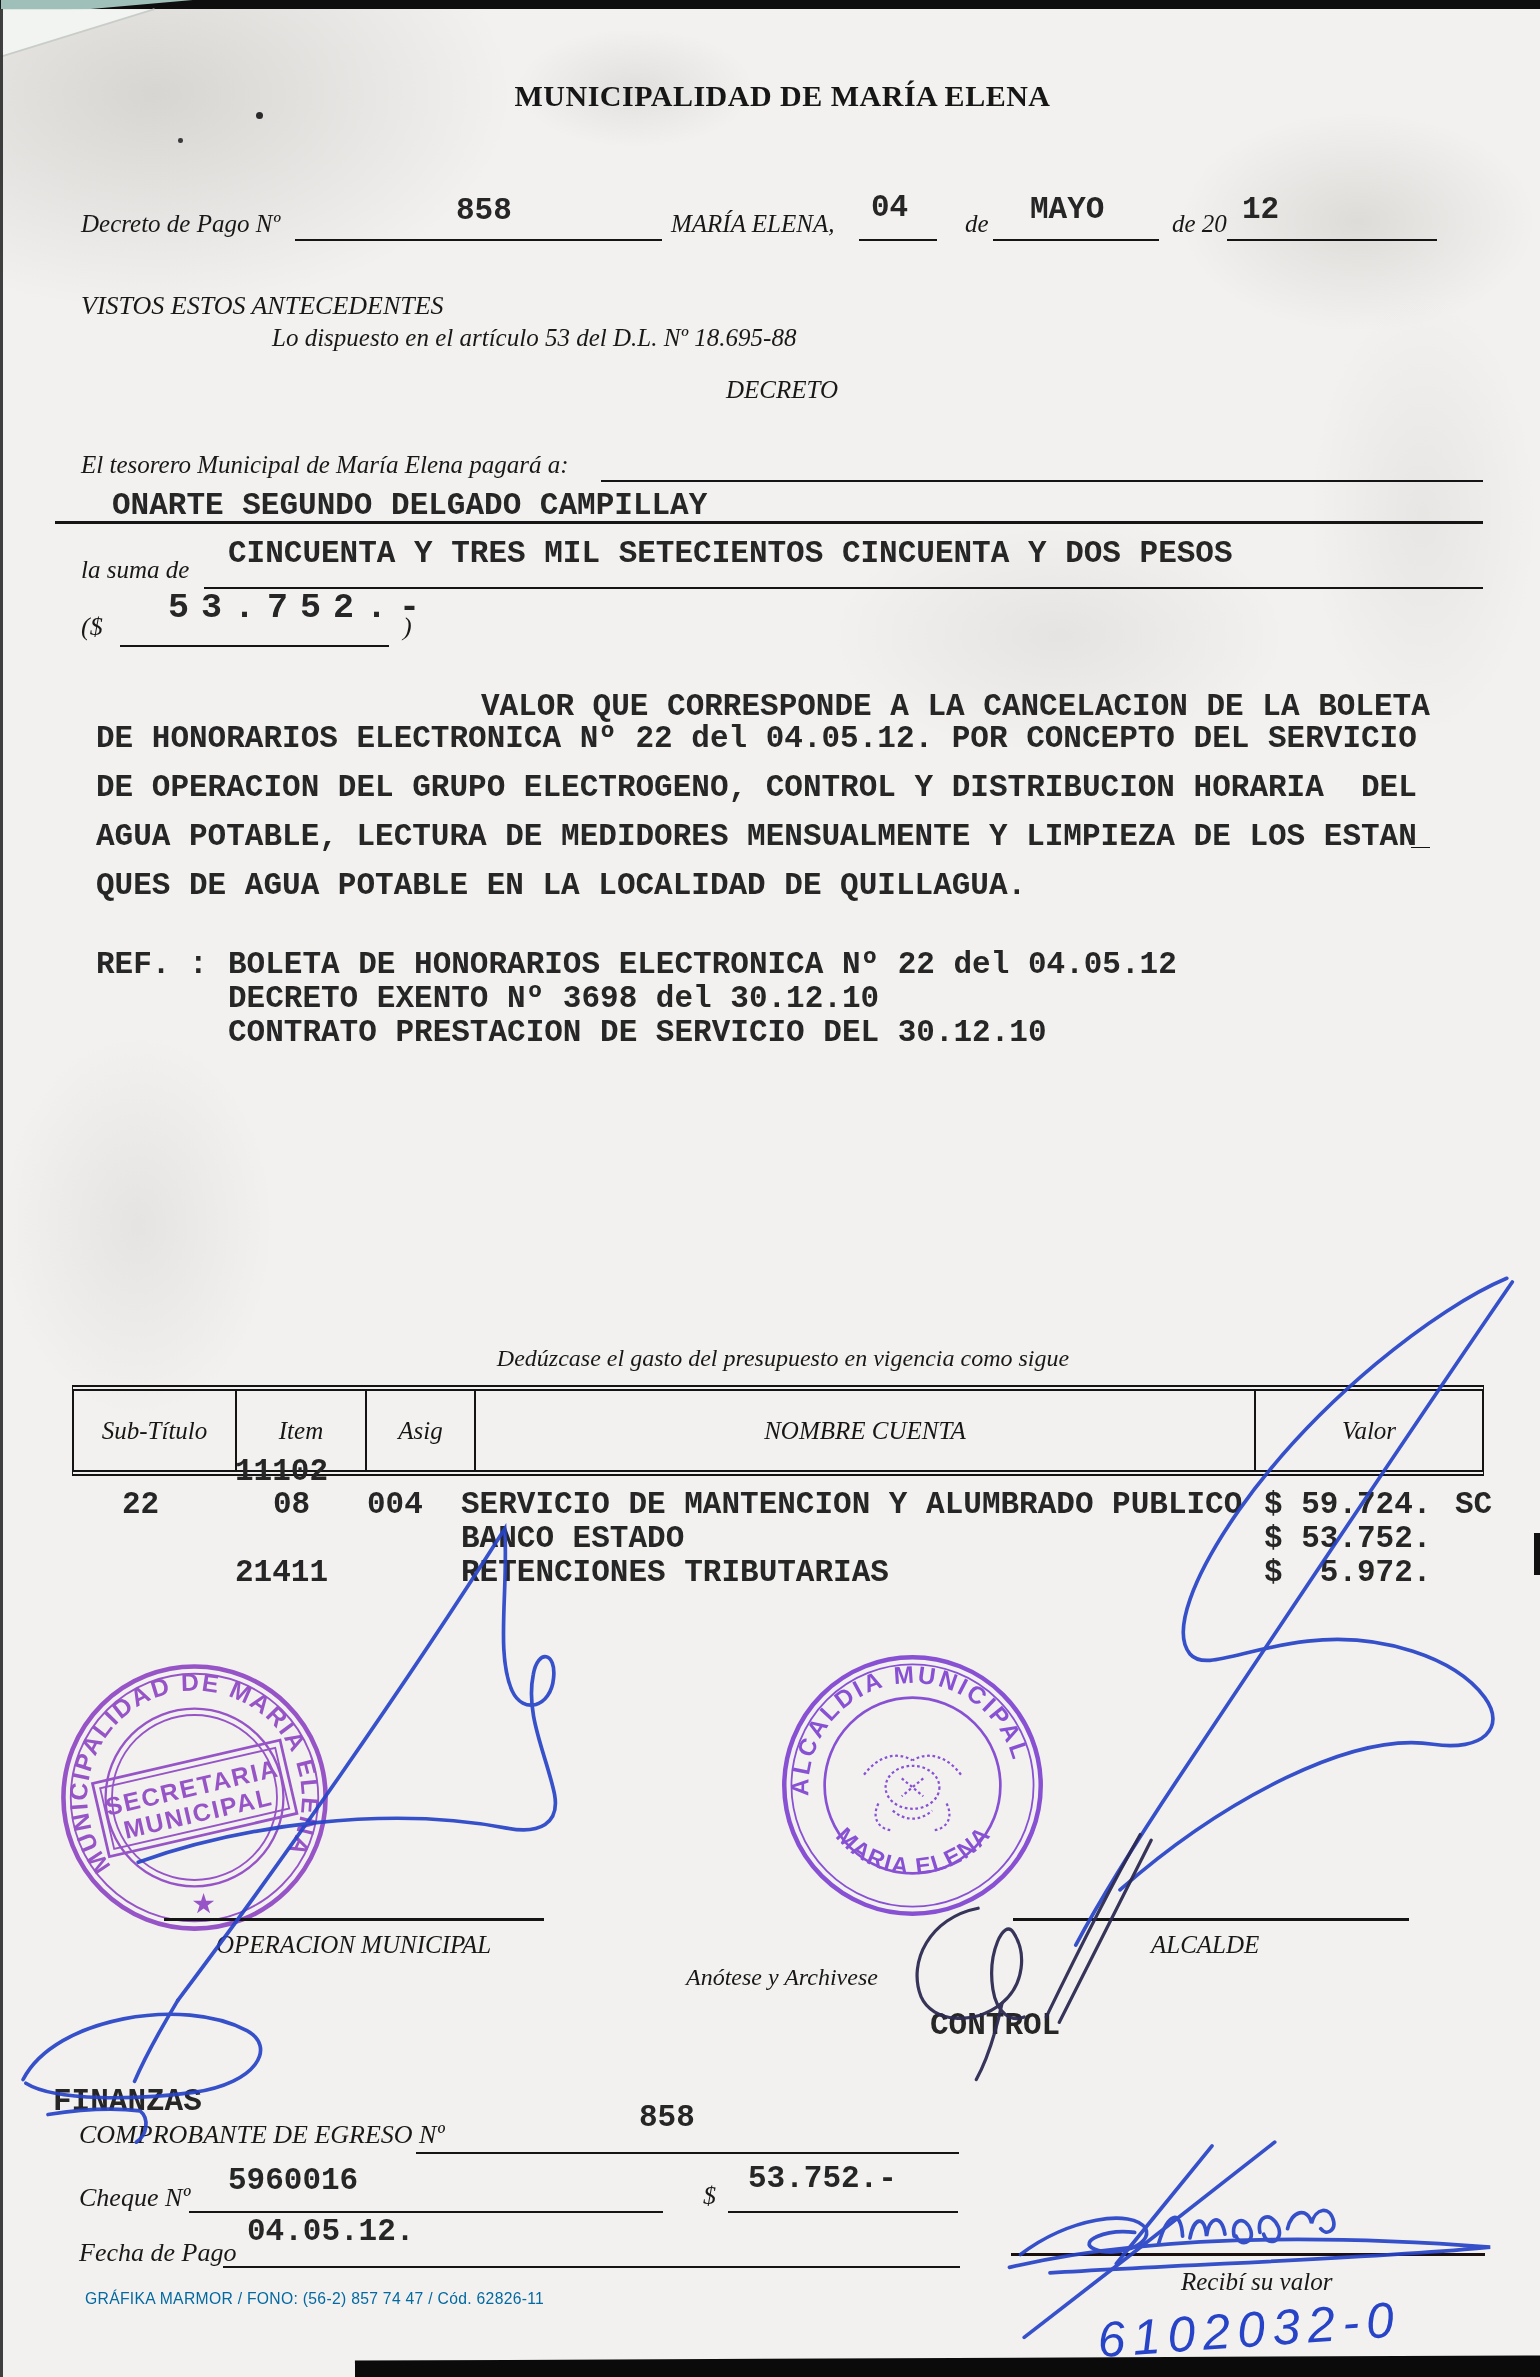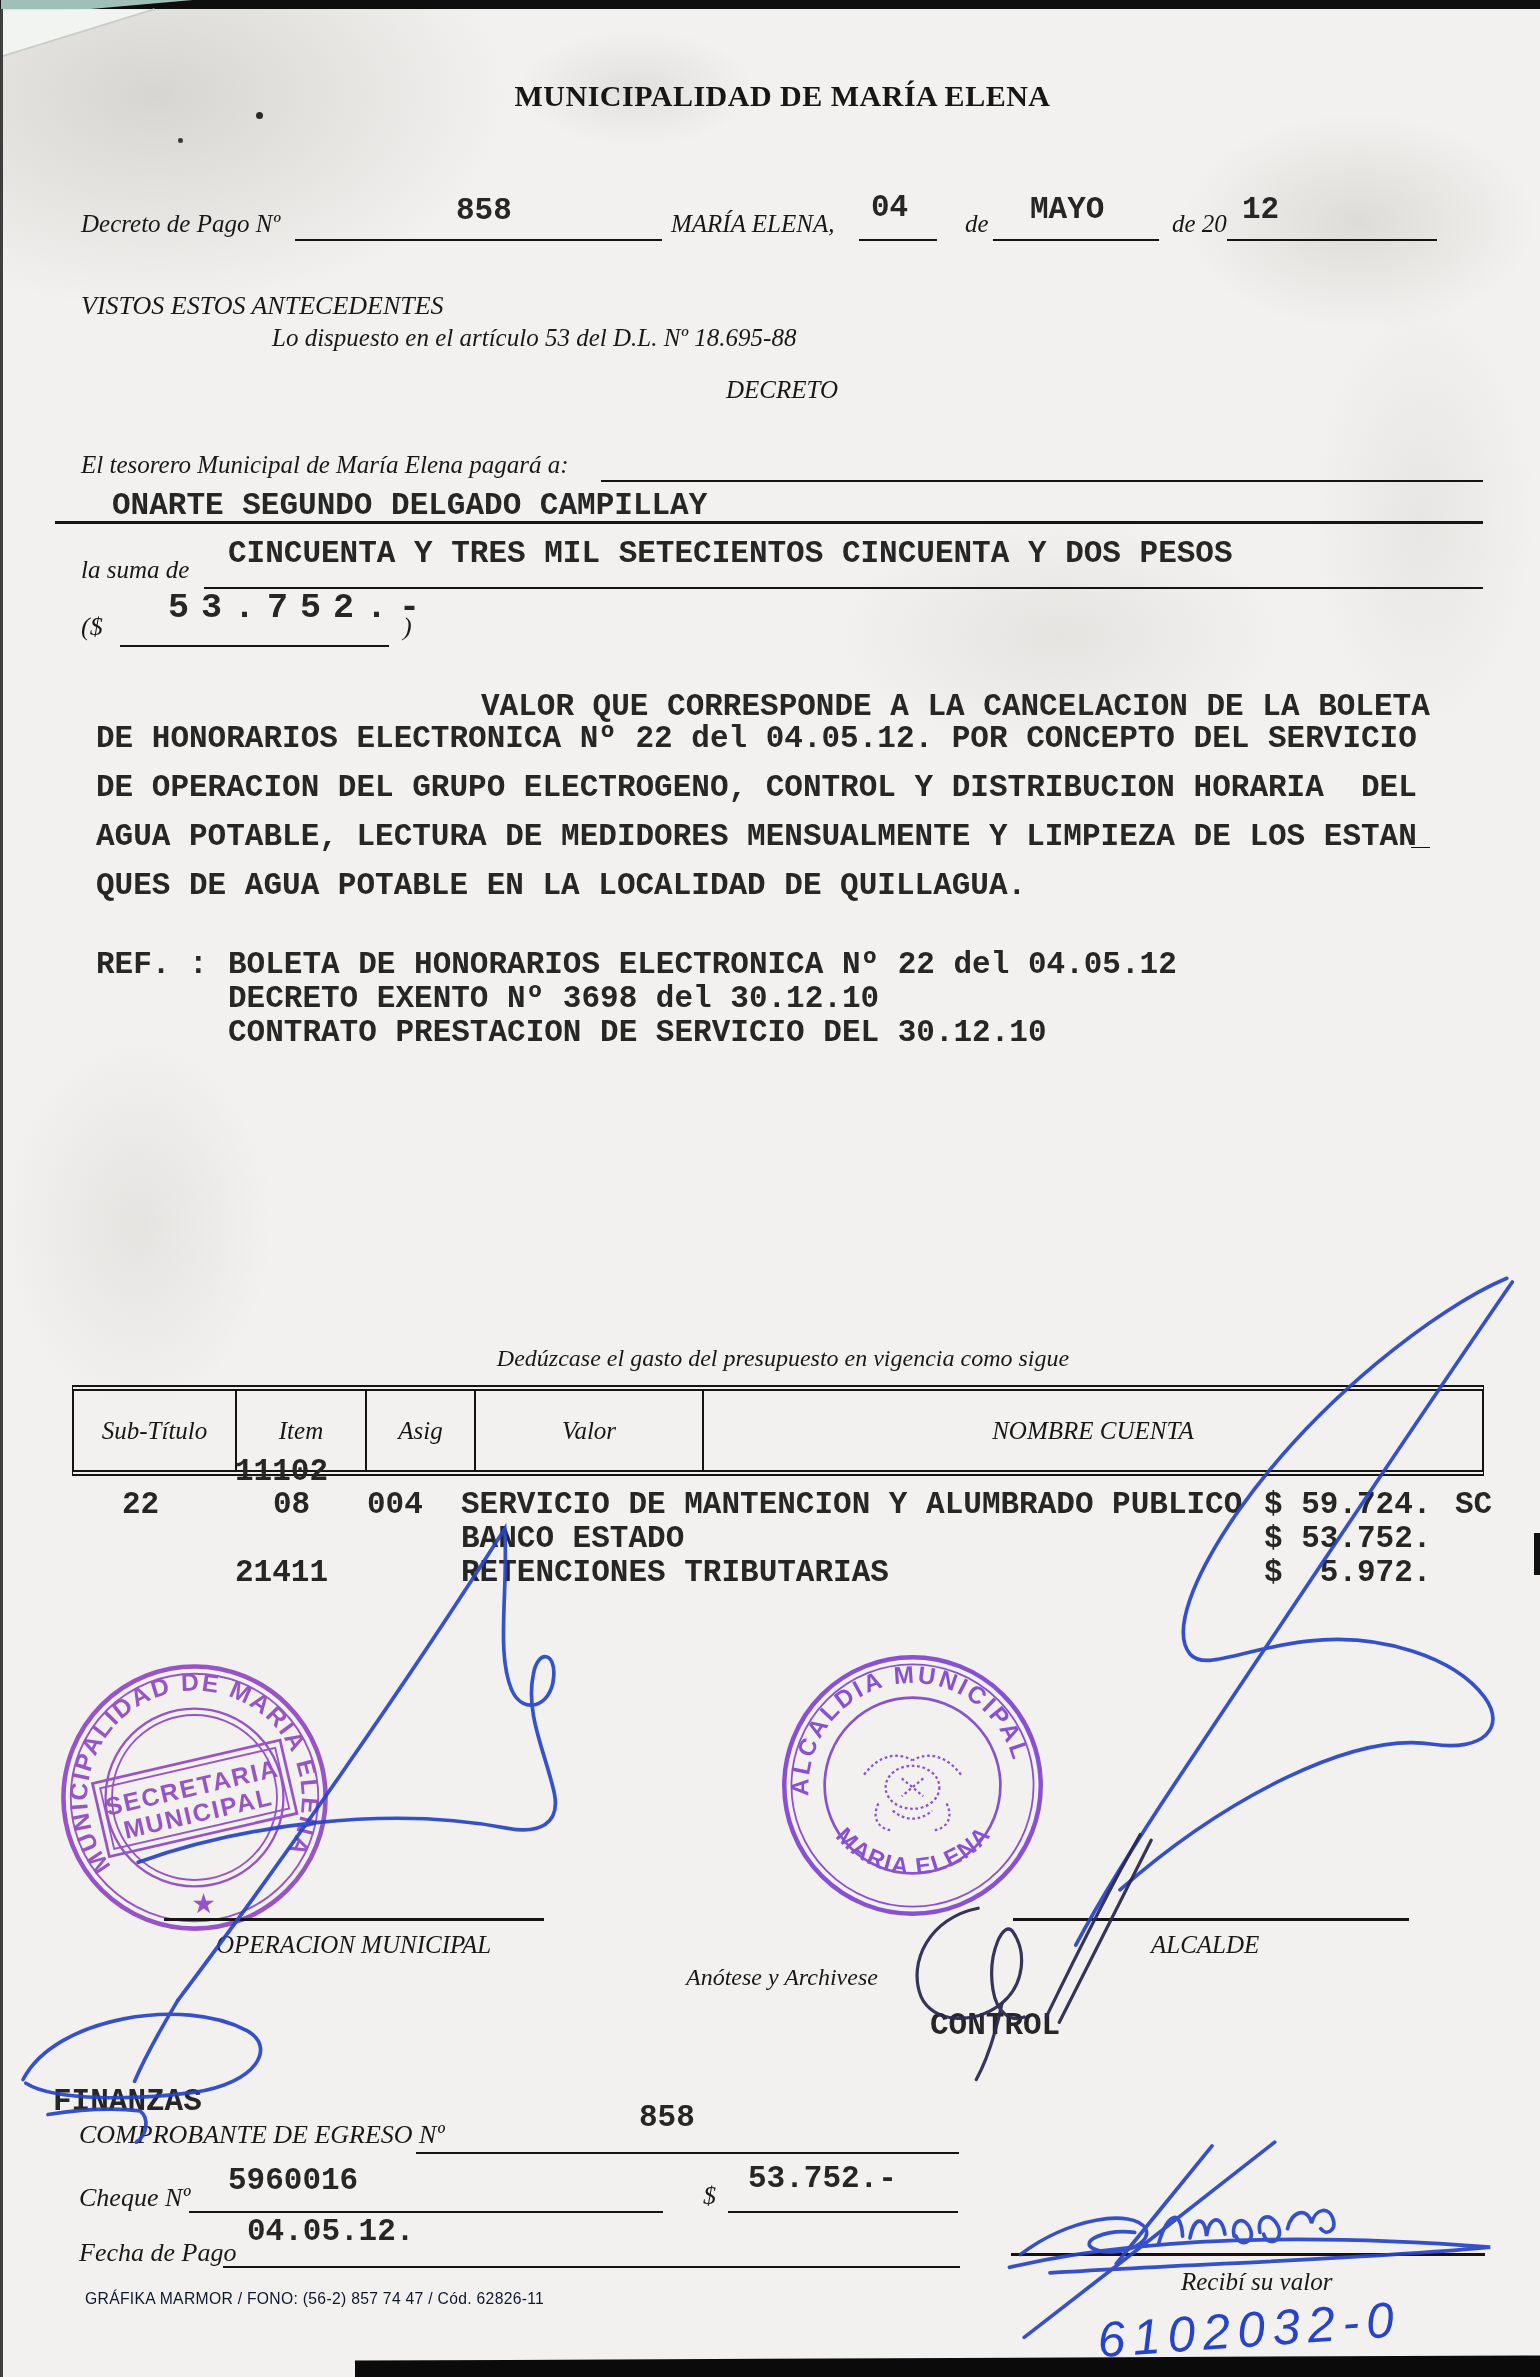--- a/index.html
+++ b/index.html
@@ -13,21 +13,21 @@
   .rule{position:absolute;height:0;border-bottom:2.8px solid #151515;}
   .smudge{position:absolute;pointer-events:none;}
   .title{font-family:"Liberation Serif",serif;font-weight:700;font-size:30px;letter-spacing:0.5px;text-align:center;}
   .sigsvg{position:absolute;left:0;top:0;pointer-events:none;}
   .tbl{position:absolute;left:72px;top:1385px;width:1408px;height:79px;
        border-top:6.4px double #141414;border-bottom:6.4px double #141414;
        border-left:2.8px solid #141414;border-right:2.8px solid #141414;display:flex;}
   .tbl .col{border-right:2.8px solid #141414;display:flex;align-items:center;justify-content:center;
        font-style:italic;font-size:25px;}
   .tbl .col:last-child{border-right:none;}
-  .footer{font-family:"Liberation Sans",sans-serif;font-size:15.7px;color:#0f172a;letter-spacing:0.3px;}
+  .footer{font-family:"Liberation Sans",sans-serif;font-size:15.7px;color:#0369a1;letter-spacing:0.3px;}
 </style>
 </head>
 <body>
 
 <div class="page">
 
   <div class="smudge" style="left:0;top:0;width:516px;height:313px;background:radial-gradient(ellipse at 30% 30%,rgba(188,186,182,.5),rgba(188,186,182,0) 70%);"></div>
   <div class="smudge" style="left:516px;top:28px;width:239px;height:120px;background:radial-gradient(ellipse,rgba(200,198,195,.4),rgba(200,198,195,0) 70%);"></div>
   <div class="smudge" style="left:1179px;top:111px;width:359px;height:221px;background:radial-gradient(ellipse,rgba(196,194,190,.45),rgba(196,194,190,0) 70%);"></div>
   <div class="smudge" style="left:829px;top:516px;width:461px;height:239px;background:radial-gradient(ellipse,rgba(205,203,200,.35),rgba(205,203,200,0) 70%);"></div>
@@ -88,22 +88,22 @@
   <div class="abs tw" style="left:96px;top:947px;font-size:31px;">REF. :</div>
   <div class="abs tw" style="left:228px;top:947px;font-size:31px;">BOLETA DE HONORARIOS ELECTRONICA Nº 22 del 04.05.12</div>
   <div class="abs tw" style="left:228px;top:981px;font-size:31px;">DECRETO EXENTO Nº 3698 del 30.12.10</div>
   <div class="abs tw" style="left:228px;top:1015px;font-size:31px;">CONTRATO PRESTACION DE SERVICIO DEL 30.12.10</div>
 
   <div class="abs it" style="left:396px;top:1345px;width:774px;text-align:center;font-size:24px;">Dedúzcase el gasto del presupuesto en vigencia como sigue</div>
   <div class="tbl">
     <div class="col" style="width:161px;">Sub-Título</div>
     <div class="col" style="width:128px;">Item</div>
     <div class="col" style="width:107px;">Asig</div>
+    <div class="col" style="width:778px;">NOMBRE CUENTA</div>
     <div class="col" style="flex:1;">Valor</div>
-    <div class="col" style="width:778px;">NOMBRE CUENTA</div>
   </div>
 
   <div class="abs tw" style="left:122px;top:1487px;font-size:31px;">22</div>
   <div class="abs tw" style="left:273px;top:1487px;font-size:31px;">08</div>
   <div class="abs tw" style="left:367px;top:1487px;font-size:31px;">004</div>
   <div class="abs tw" style="left:461px;top:1487px;font-size:31px;">SERVICIO DE MANTENCION Y ALUMBRADO PUBLICO</div>
   <div class="abs tw" style="left:1264px;top:1487px;font-size:31px;">$ 59.724.</div>
   <div class="abs tw" style="left:1455px;top:1487px;font-size:31px;">SC</div>
 
   <div class="abs tw" style="left:235px;top:1454px;font-size:31px;">11102</div>

